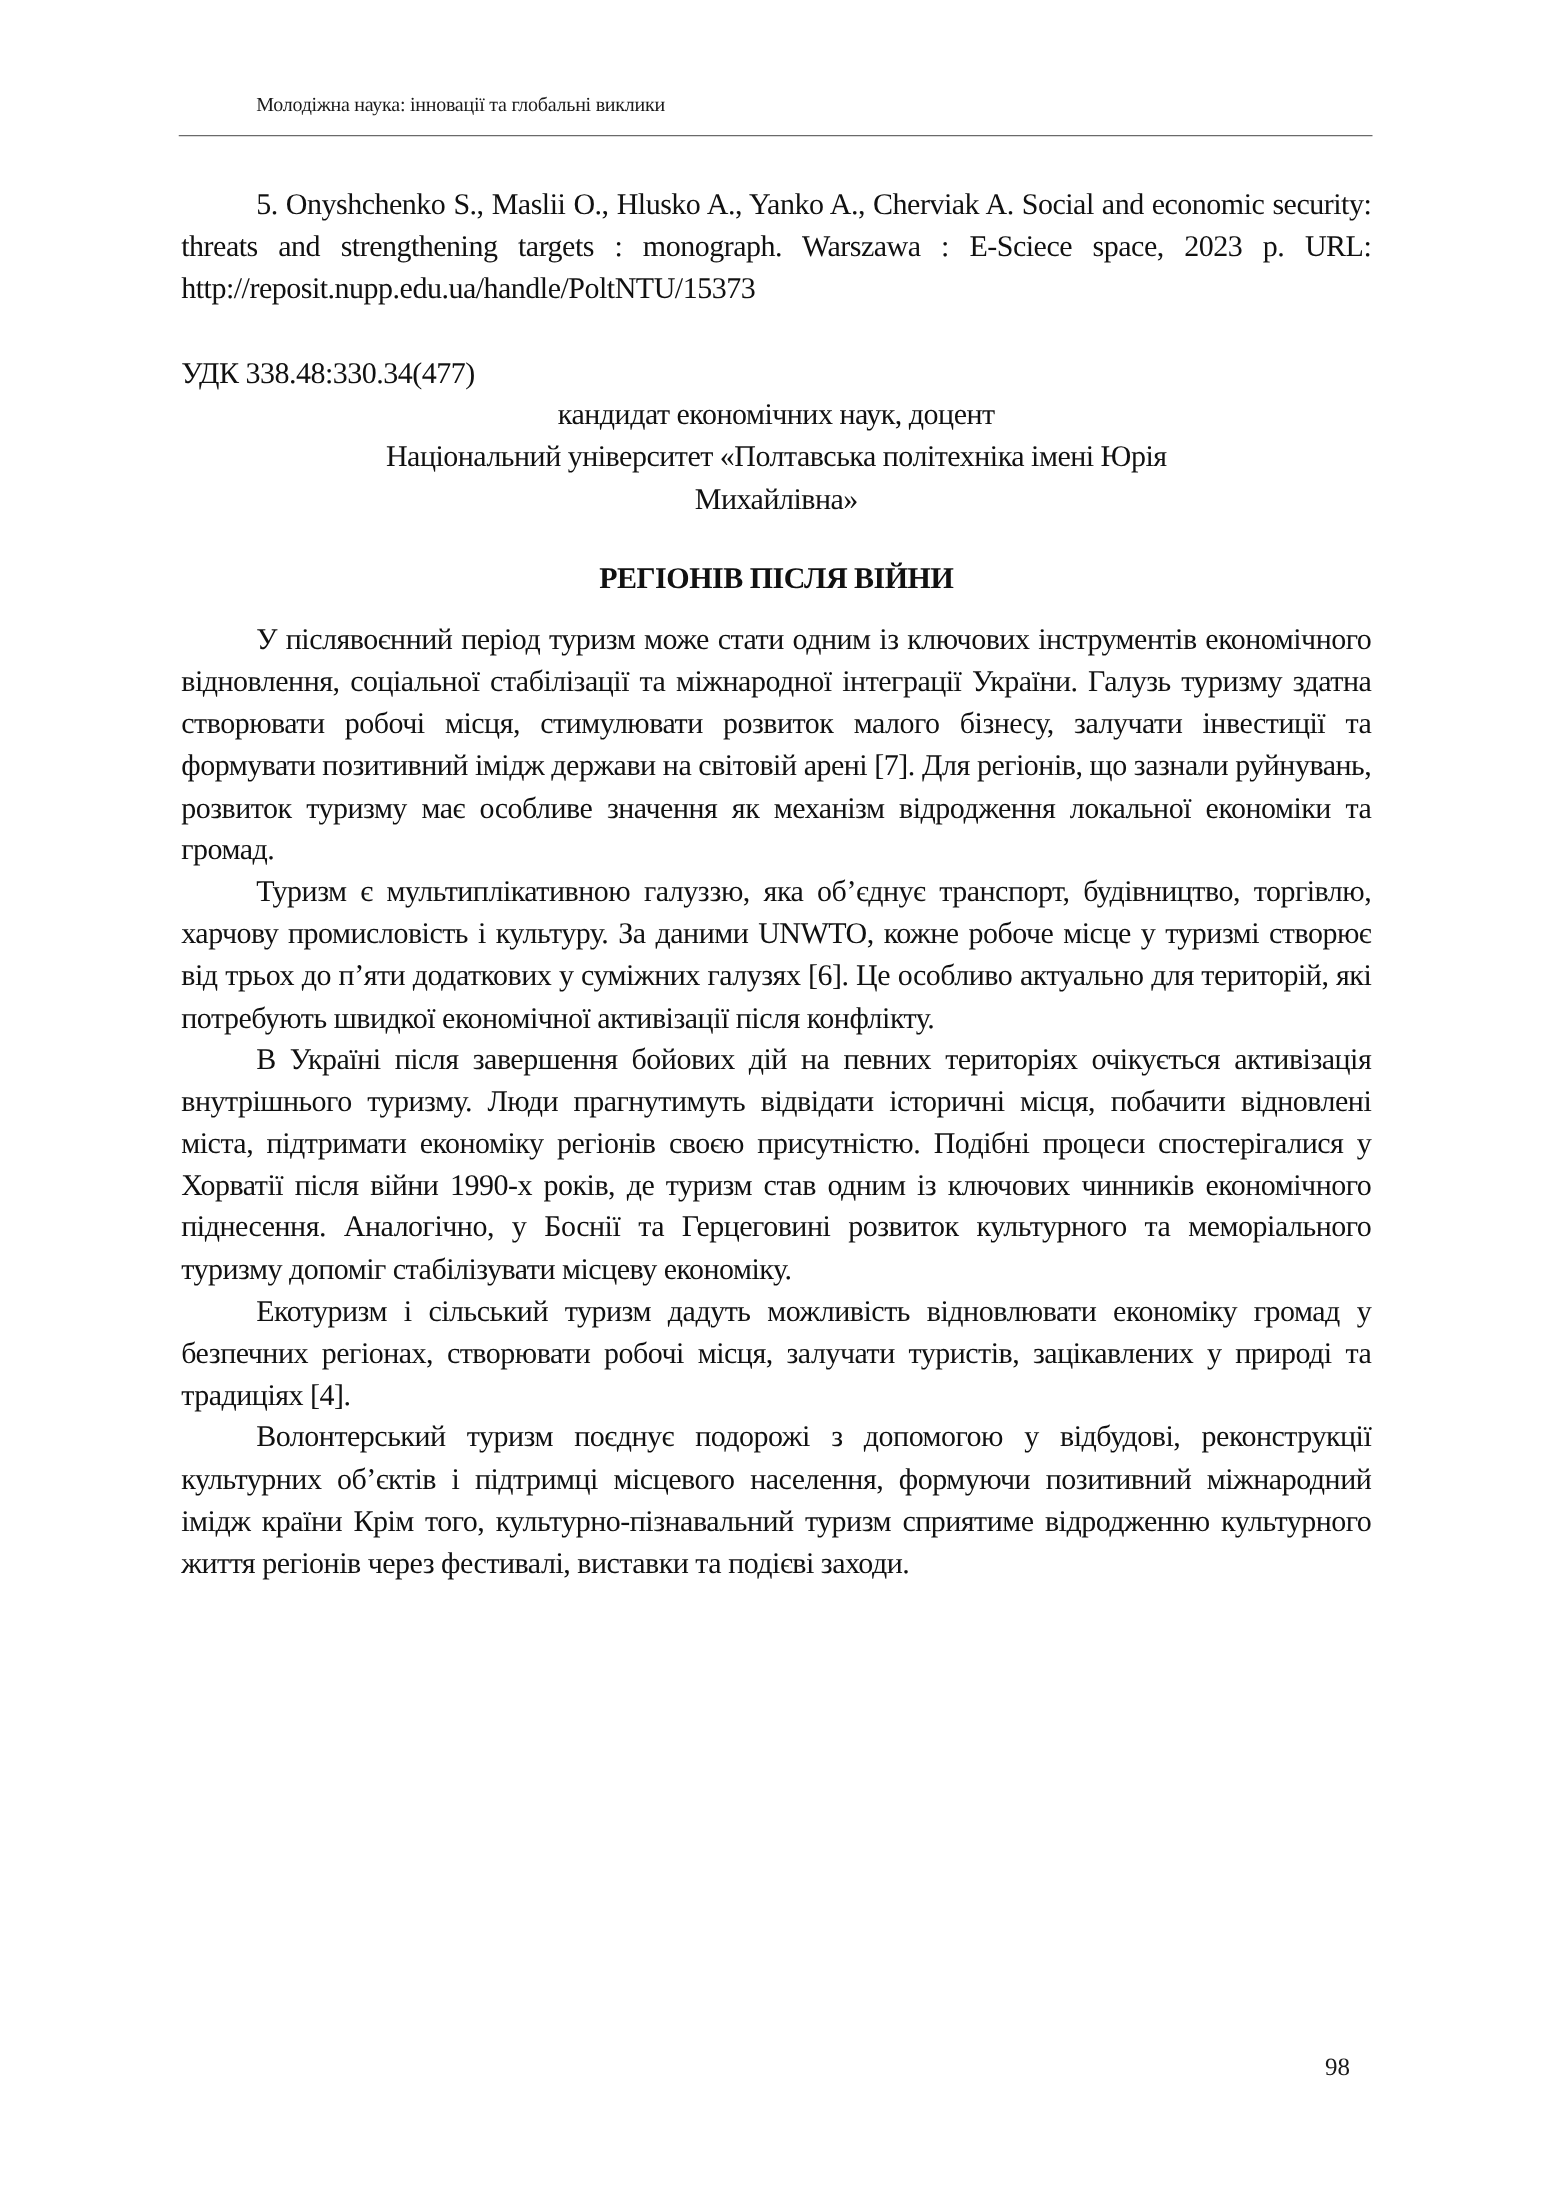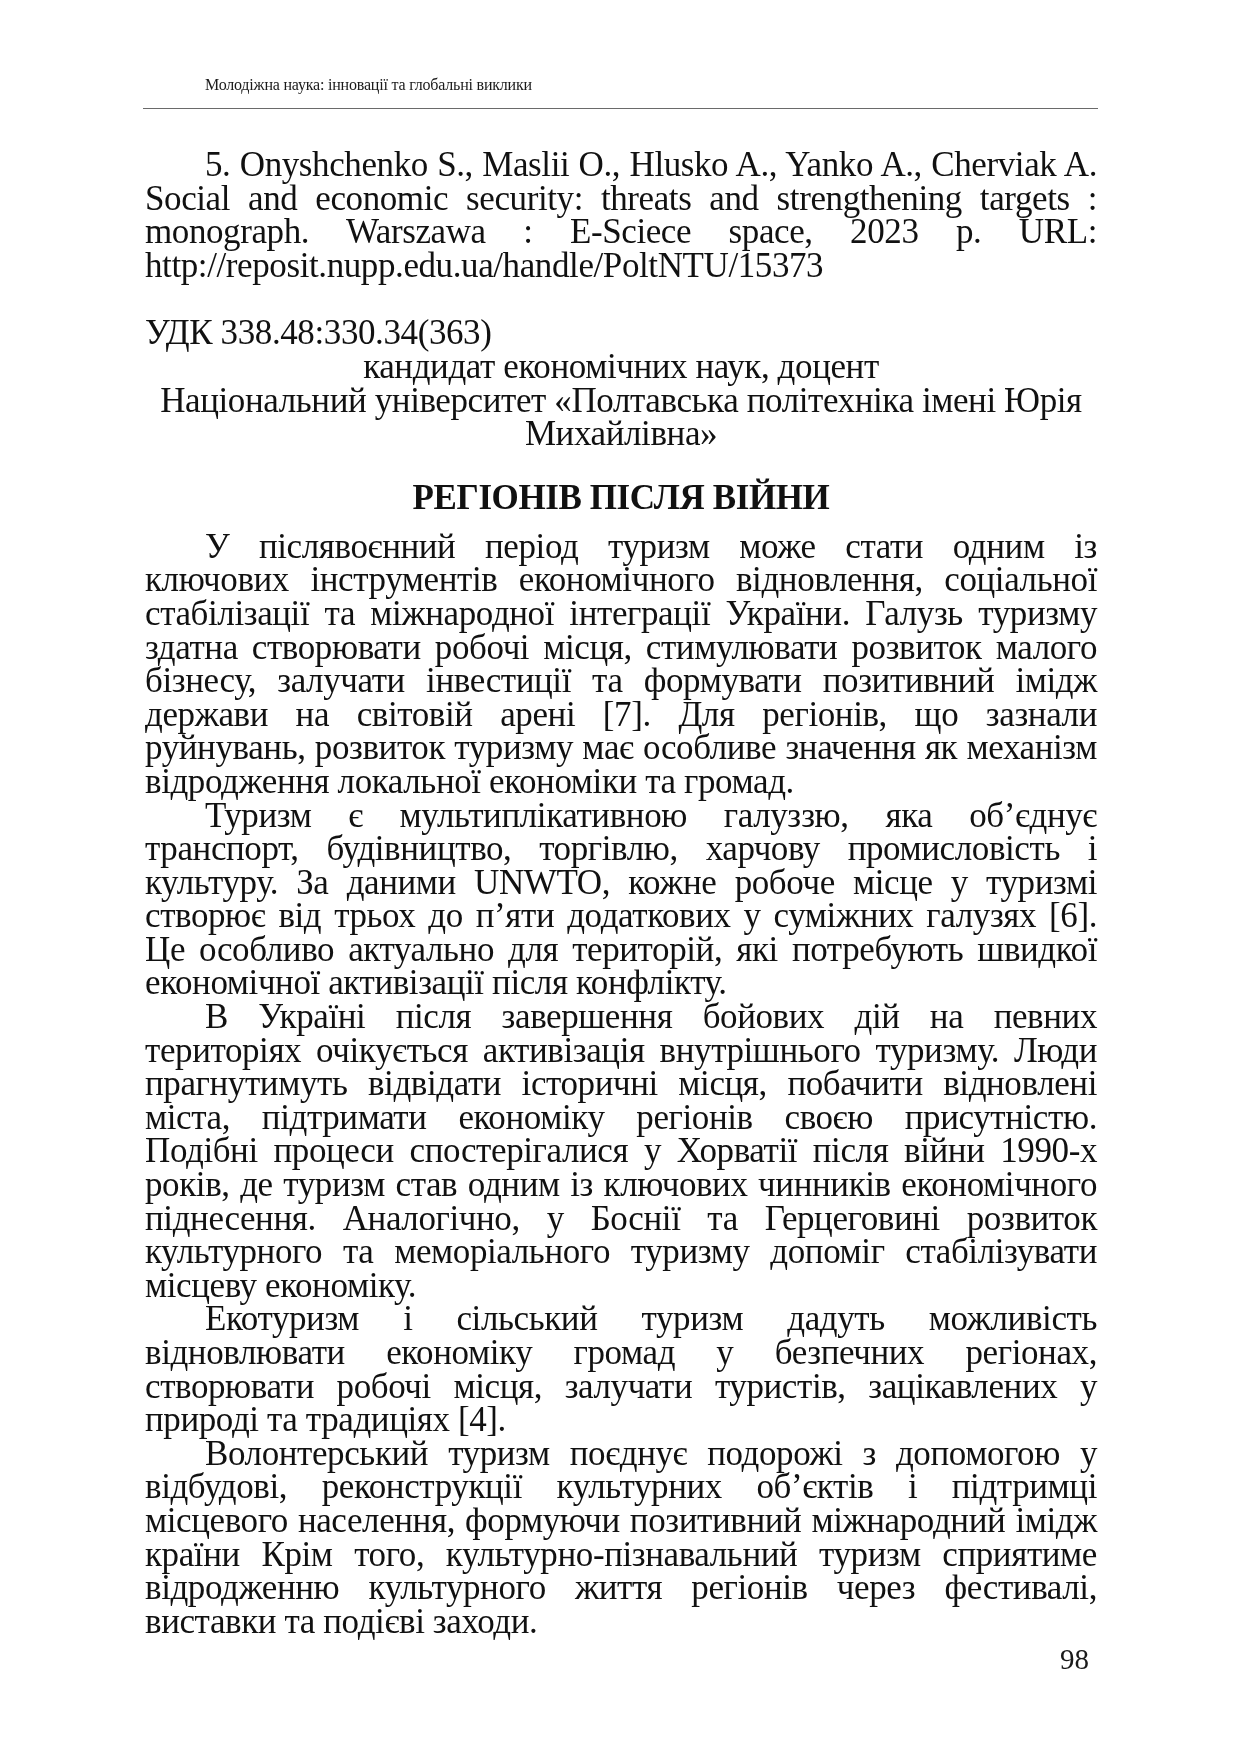--- a/index.html
+++ b/index.html
@@ -29,21 +29,21 @@
       top: 108px;
       width: 955px;
       height: 0;
       border-top: 1.5px solid #6a6a6a;
     }
     .content {
       position: absolute;
       left: 145px;
       top: 148px;
       width: 952px;
-      font-size: 35px;
+      font-size: 24px;
       line-height: 33.6px;
       letter-spacing: -0.4px;
     }
     .ref {
       text-align: justify;
       text-indent: 60px;
       margin: 0;
     }
     .udk {
       margin: 34px 0 0 0;
@@ -71,34 +71,34 @@
     }
     .para {
       text-align: justify;
       text-indent: 60px;
       margin: 0;
     }
     .page-number {
       position: absolute;
       left: 1060px;
       top: 1643px;
-      font-size: 29px;
+      font-size: 20px;
       color: #1a1a1a;
     }
   </style>
 </head>
 <body>
 
 <div class="running-header">Молодіжна наука: інновації та глобальні виклики</div>
 <div class="header-rule"></div>
 
 <div class="content">
   <p class="ref">5. Onyshchenko S., Maslii O., Hlusko A., Yanko A., Cherviak A. Social and economic security: threats and strengthening targets : monograph. Warszawa : E-Sciece space, 2023 p. URL: http://reposit.nupp.edu.ua/handle/PoltNTU/15373</p>
 
-  <p class="udk">УДК 338.48:330.34(363)</p>
+  <p class="udk">УДК 338.48:330.34(477)</p>
 
   <div class="author-block">
     <span class="author-line">кандидат економічних наук, доцент</span>
     <span class="author-line">Національний університет «Полтавська політехніка імені Юрія</span>
     <span class="author-line">Михайлівна»</span>
   </div>
 
   <div class="title">
     <div>РЕГІОНІВ ПІСЛЯ ВІЙНИ</div>
   </div>

